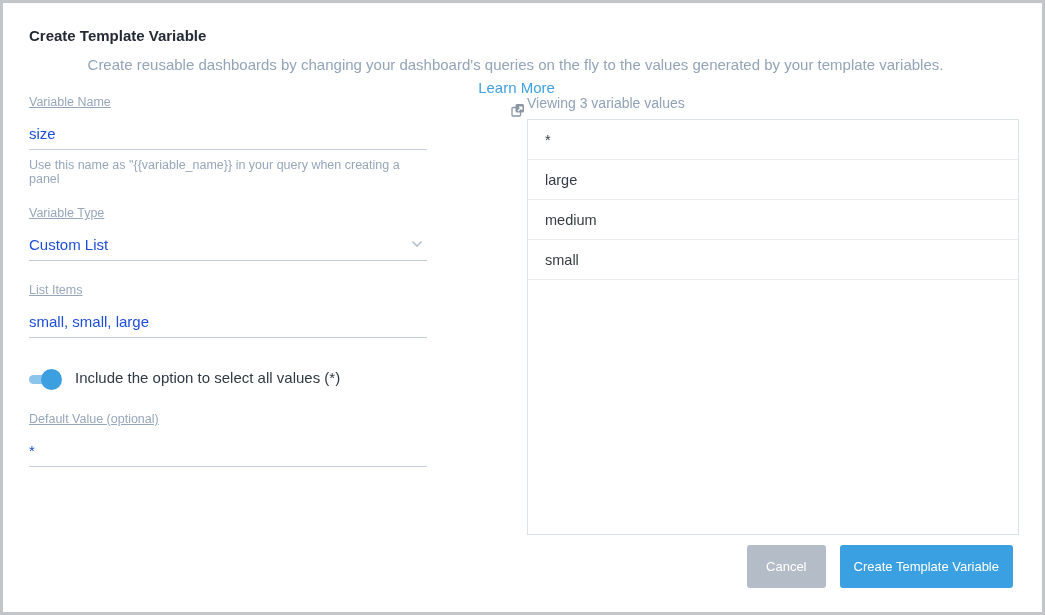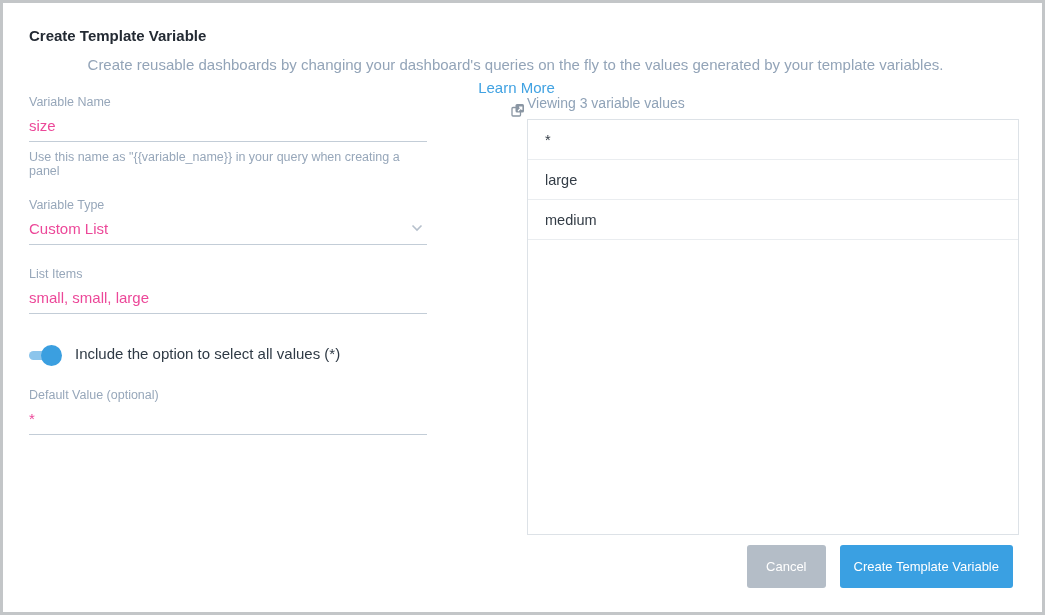--- a/index.html
+++ b/index.html
@@ -26,26 +26,26 @@
   .learn-more {
     color: #41a2e2; text-decoration: none; cursor: pointer; margin-left: 2px;
   }
   .ext-icon { display: inline-block; margin-left: 4px; position: relative; top: 1px; }
 
   
   .left-col {
     position: absolute; left: 26px; top: 92px; width: 398px;
   }
   .field-label {
-    font-size: 12.5px; color: #97a7ba;
+    font-size: 12.5px; color: #97a7ba; text-decoration: underline;
   }
   .field-value {
-    margin-top: 8px; padding-bottom: 7px;
+    margin-top: 16px; padding-bottom: 7px;
     border-bottom: 1px solid #c3cdd7;
-    font-size: 15px; color: #ec4899;
+    font-size: 15px; color: #1d4ed8;
     display: flex; align-items: flex-end; justify-content: space-between;
     cursor: text;
   }
   .field-helper {
     margin-top: 8px; font-size: 12.5px; color: #97a7ba;
   }
   .spacer-sm { height: 20px; }
   .spacer-md { height: 22px; }
   .select-value { cursor: pointer; }
   .chevron { display: inline-block; margin-right: 4px; position: relative; top: -2px; }
@@ -155,20 +155,21 @@
     <div class="field-value">*</div>
 
   </div>
 
   <div class="right-col">
     <div class="viewing-heading">Viewing 3 variable values</div>
     <div class="values-box">
       <div class="value-row">*</div>
       <div class="value-row">large</div>
       <div class="value-row">medium</div>
+      <div class="value-row">small</div>
     </div>
   </div>
 
   <div class="footer">
     <button class="btn btn-cancel">Cancel</button>
     <button class="btn btn-primary">Create Template Variable</button>
   </div>
 
 </div>
 

